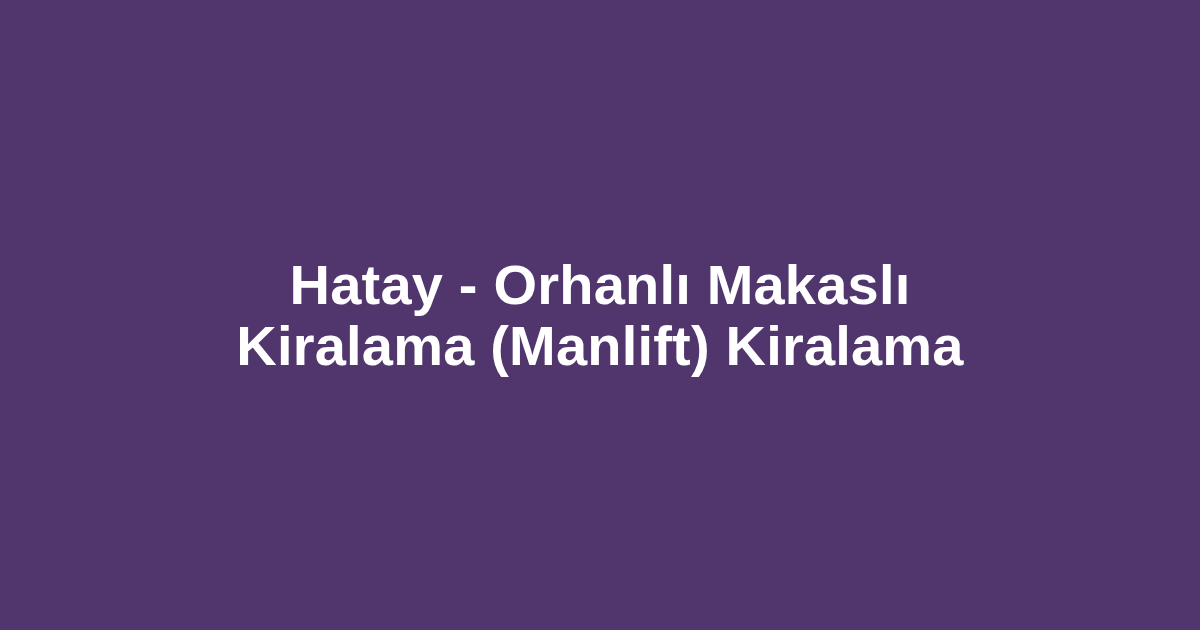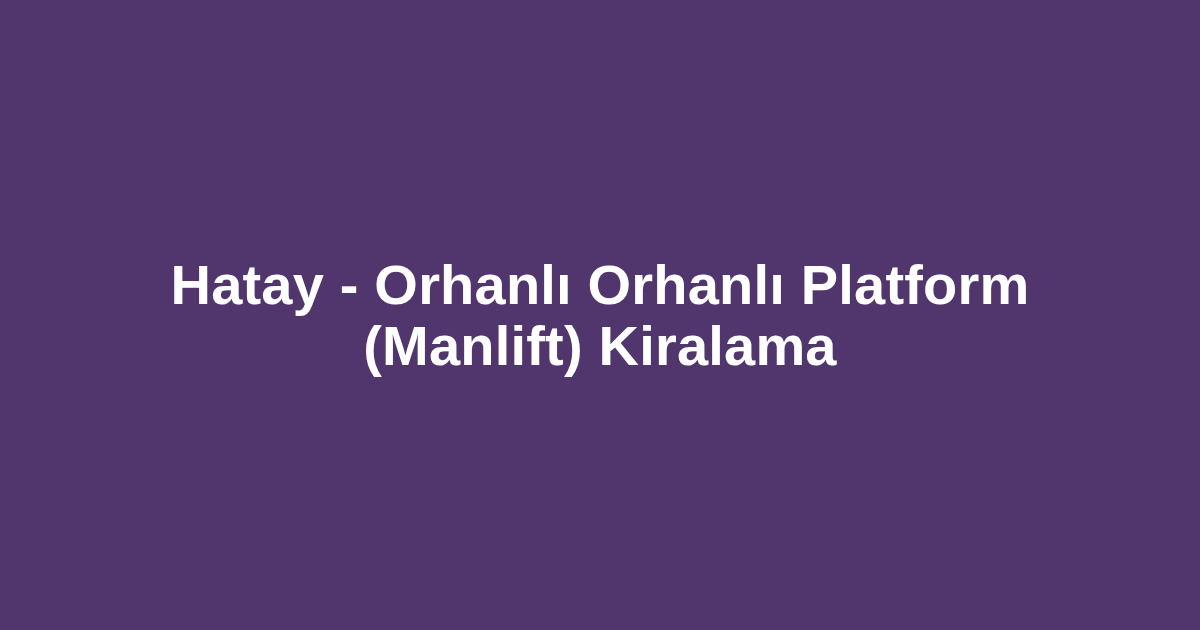--- a/index.html
+++ b/index.html
@@ -47,15 +47,15 @@
     text-align: center;
     word-wrap: break-word;
     -webkit-font-smoothing: antialiased;
   }
 </style>
 </head>
 <body>
 
 <div class="share-card">
   <div class="card-inner">
-    <h1 class="card-title">Hatay - Orhanlı Orhanlı Platform (Manlift) Kiralama</h1>
+    <h1 class="card-title">Hatay - Orhanlı Makaslı Kiralama (Manlift) Kiralama</h1>
   </div>
 </div>
 
 </body></html>

